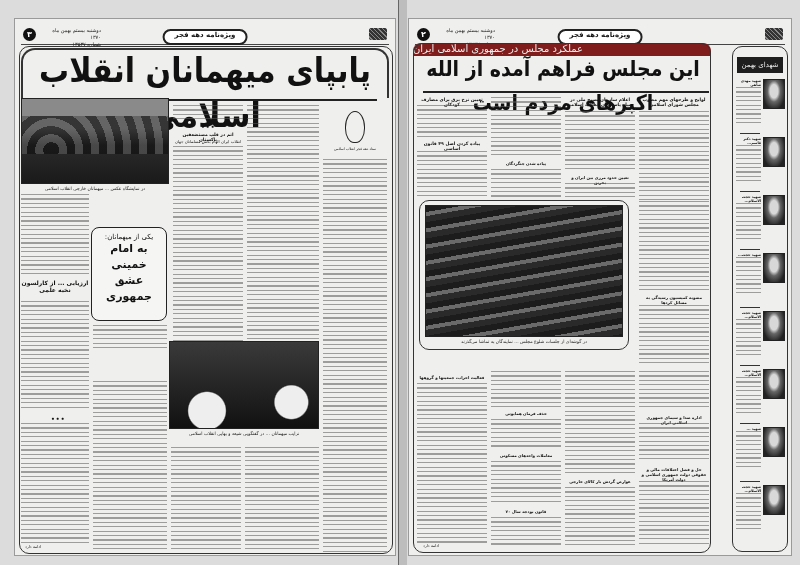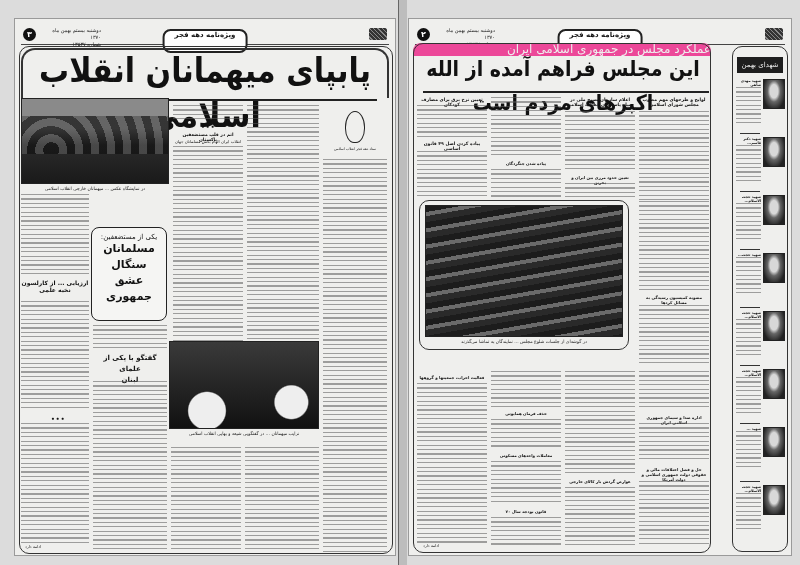--- a/index.html
+++ b/index.html
@@ -5,41 +5,41 @@
   * { box-sizing: border-box; margin: 0; padding: 0; }
   html, body { width: 800px; height: 565px; overflow: hidden; background: #dcdcdc; }
   body { font-family: "DejaVu Sans", sans-serif; color: #111; position: relative; }
   .page { position: absolute; top: 18px; background: #efefed; border: 1px solid #9a9a9a; height: 538px; }
   .page.left { left: 14px; width: 382px; }
   .page.right { left: 408px; width: 384px; }
   .spine { position: absolute; left: 398px; top: 0; width: 9px; height: 565px; background: #bdbdbd; border-left: 1px solid #666; }
   .masthead { position: absolute; top: 6px; left: 6px; right: 6px; height: 20px; border-bottom: 1px solid #444; }
   .pnum { position: absolute; left: 2px; top: 3px; width: 13px; height: 13px; border-radius: 50%; background: #111; color: #fff; font-size: 8px; text-align: center; line-height: 13px; font-weight: bold; }
   .dateline { position: absolute; left: 20px; top: 2px; font-size: 5px; line-height: 7px; color: #222; direction: rtl; text-align: right; width: 60px; }
-  .special { position: absolute; left: 50%; transform: translateX(-50%); top: 4px; padding: 0 10px; height: 24px; border: 2px solid #222; border-radius: 8px; font-size: 7px; line-height: 9px; font-weight: bold; direction: rtl; white-space: nowrap; background: #fff; }
+  .special { position: absolute; left: 50%; transform: translateX(-50%); top: 4px; padding: 0 10px; height: 16px; border: 2px solid #222; border-radius: 8px; font-size: 7px; line-height: 9px; font-weight: bold; direction: rtl; white-space: nowrap; background: #fff; }
   .logo { position: absolute; right: 2px; top: 3px; width: 18px; height: 12px; background: repeating-linear-gradient(45deg,#333 0 2px,#888 2px 3px); border-radius: 2px; }
   .headline-box { position: absolute; left: 6px; right: 6px; top: 29px; height: 50px; border: 2px solid #333; border-radius: 14px 14px 0 0; border-bottom: none; }
   .headline { position: absolute; left: 6px; right: 6px; top: 3px; font-family: "DejaVu Sans", sans-serif; font-weight: 900; font-size: 30px; line-height: 40px; direction: rtl; text-align: center; letter-spacing: -1px; transform: scaleY(1.12); }
   .rule { position: absolute; height: 2px; background: #222; }
   .col { position: absolute; font-size: 4px; line-height: 5px; direction: rtl; text-align: justify; color: #333; overflow: hidden; }
   .textfill { width: 100%; height: 100%; background: repeating-linear-gradient(180deg, #5a5a5a 0 1.2px, transparent 1.2px 4.4px); opacity: .55; }
   .photo { position: absolute; background: radial-gradient(ellipse at 30% 60%, #222 0 25%, #555 40%, #999 70%, #bbb 100%); border: 1px solid #222; overflow: hidden; }
   .photo.crowd { background: linear-gradient(180deg,#8a8a8a 0 35%, #2b2b2b 55%, #1a1a1a 100%); }
   .photo.crowd::before { content:""; position:absolute; left:0; right:0; top:20%; height:45%; background: repeating-radial-gradient(circle at 20% 90%, #111 0 8px, #555 8px 16px); opacity:.7; }
   .photo.parl { background: repeating-linear-gradient(170deg,#1c1c1c 0 6px,#6a6a6a 6px 10px,#2a2a2a 10px 16px); }
   .photo.meet { background: radial-gradient(circle at 25% 80%, #eee 0 14%, transparent 15%), radial-gradient(circle at 82% 70%, #eee 0 12%, transparent 13%), linear-gradient(180deg,#3a3a3a,#111); }
   .caption { position: absolute; font-size: 4.5px; line-height: 6px; direction: rtl; text-align: center; color: #222; }
   .boxed { position: absolute; border: 1.5px solid #222; border-radius: 8px; background: #f5f5f3; direction: rtl; text-align: center; }
   .boxed .kicker { font-size: 7px; margin-top: 5px; }
   .boxed .big { font-size: 11px; font-weight: bold; line-height: 16px; }
   .subhead { position: absolute; direction: rtl; text-align: center; font-weight: bold; color: #111; }
   .stars { position: absolute; font-size: 6px; font-weight: bold; letter-spacing: 1px; }
   .emblem { position: absolute; width: 20px; height: 32px; border: 1.5px solid #222; border-radius: 50% 50% 45% 45%; }
   .emblem-cap { position: absolute; font-size: 3.5px; direction: rtl; text-align: center; }
-  .bar-dark { position: absolute; background: #ec4899; color: #eee; direction: rtl; text-align: right; font-size: 12px; line-height: 12px; border-radius: 8px 8px 0 0; }
+  .bar-dark { position: absolute; background: #7f1d1d; color: #eee; direction: rtl; text-align: left; font-size: 10px; line-height: 12px; border-radius: 8px 8px 0 0; }
   .sidebar { position: absolute; left: 323px; top: 27px; width: 56px; height: 506px; border: 1.5px solid #333; border-radius: 10px; }
   .sidebar-title { position: absolute; top: 10px; left: 4px; right: 4px; height: 16px; background: #1e1e1e; color: #eee; font-size: 7px; line-height: 16px; text-align: center; direction: rtl; }
   .martyr { position: absolute; left: 3px; width: 50px; height: 55px; }
   .martyr .face { position: absolute; right: 1px; top: 0; width: 22px; height: 30px; background: radial-gradient(ellipse at 50% 40%, #d8d8d8 0 28%, #666 45%, #222 80%); border: 1px solid #222; }
   .martyr .bio { position: absolute; left: 0; top: 0; width: 25px; height: 50px; }
   .martyr .name { font-size: 3.5px; direction: rtl; text-align: right; font-weight: bold; }
   .martyr .sep { position: absolute; bottom: 0; left: 4px; width: 20px; height: 1px; background: #333; }
   .frame { position: absolute; border: 1.5px solid #333; border-radius: 10px; }
   .sig { position: absolute; font-size: 4px; direction: rtl; }
 </style>
@@ -86,41 +86,37 @@
   <div class="emblem" style="left:330px; top:92px;"></div>
   <div class="emblem-cap" style="left:310px; top:128px; width:60px;">ستاد دهه فجر انقلاب اسلامی</div>
   <div class="col" style="left:308px; top:140px; width:64px; height:395px;">
       <div class="textfill"></div>
     </div>
 
   <div class="col" style="left:6px; top:175px; width:68px; height:80px;">
       <div class="textfill"></div>
     </div>
   <div class="boxed" style="left:76px; top:208px; width:76px; height:94px;">
-    <div class="kicker">یکی از مستضعفین:</div>
-    <div class="big">مسلمانان سنگال</div>
+    <div class="kicker">یکی از میهمانان:</div>
+    <div class="big">به امام خمینی</div>
     <div class="big">عشق جمهوری</div>
   </div>
   <div class="subhead" style="left:6px; top:260px; width:68px; font-size:6px;">ارزیابی ... از کارلسون نخبه علمی</div>
   <div class="col" style="left:6px; top:282px; width:68px; height:110px;">
       <div class="textfill"></div>
     </div>
   <div class="stars" style="left:36px; top:396px;">•••</div>
   <div class="col" style="left:6px; top:404px; width:68px; height:120px;">
       <div class="textfill"></div>
     </div>
   <div class="sig" style="left:10px; top:525px;">ادامه دارد</div>
 
   <div class="col" style="left:78px; top:306px; width:74px; height:26px;">
       <div class="textfill"></div>
     </div>
-  <div class="subhead" style="left:78px; top:334px; width:74px; font-size:7px; line-height:11px;">
-    <div>گفتگو با یکی از علمای</div>
-    <div>لبنان</div>
-  </div>
   <div class="col" style="left:78px; top:362px; width:74px; height:170px;">
       <div class="textfill"></div>
     </div>
 
   <div class="photo meet" style="left:154px; top:322px; width:150px; height:88px;"></div>
   <div class="caption" style="left:154px; top:412px; width:150px;">نرایب میهمانان ... در گفتگویی شیعه و بهایی انقلاب اسلامی</div>
   <div class="col" style="left:156px; top:428px; width:70px; height:104px;">
       <div class="textfill"></div>
     </div>
   <div class="col" style="left:230px; top:428px; width:74px; height:104px;">

